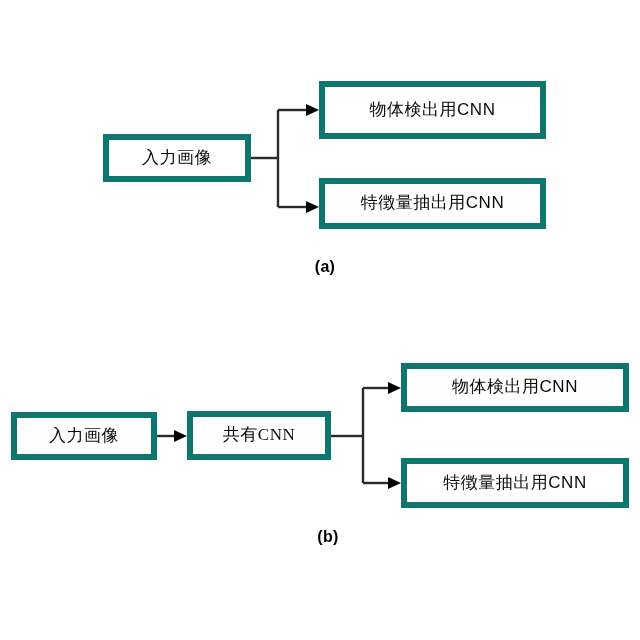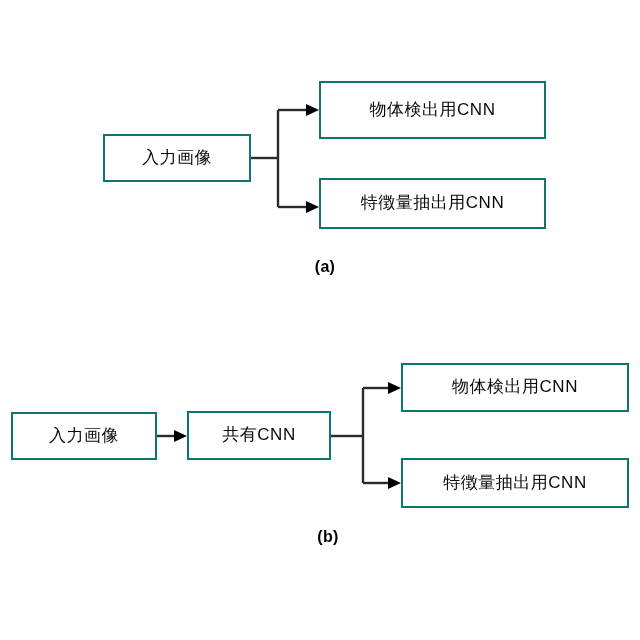--- a/index.html
+++ b/index.html
@@ -28,21 +28,21 @@
   .panel {
     position: absolute;
     left: 0;
     width: 640px;
   }
 
   
   .node-box {
     position: absolute;
     box-sizing: border-box;
-    border: 2px solid #0f766e;
+    border: 6px solid #0f766e;
     background: #ffffff;
     display: flex;
     align-items: center;
     justify-content: center;
     text-align: center;
   }
   .node-label {
     font-size: 17px;
     line-height: 1.1;
     letter-spacing: 0.5px;
@@ -50,21 +50,21 @@
     white-space: nowrap;
   }
 
   
   .a-input   { left: 103px; top: 134px; width: 148px; height: 48px; }
   .a-detect  { left: 319px; top:  81px; width: 227px; height: 58px; }
   .a-feature { left: 319px; top: 178px; width: 227px; height: 51px; }
 
   
   .b-input   { left:  11px; top: 412px; width: 146px; height: 48px; }
-  .b-shared  { left: 187px; top: 411px; width: 144px; height: 49px; }
+  .b-shared  { left: 187px; top: 411px; width: 144px; height: 49px; font-family: Liberation Serif, serif; }
   .b-detect  { left: 401px; top: 363px; width: 228px; height: 49px; }
   .b-feature { left: 401px; top: 458px; width: 228px; height: 50px; }
 
   
   .connectors {
     position: absolute;
     left: 0;
     top: 0;
     width: 640px;
     height: 640px;

